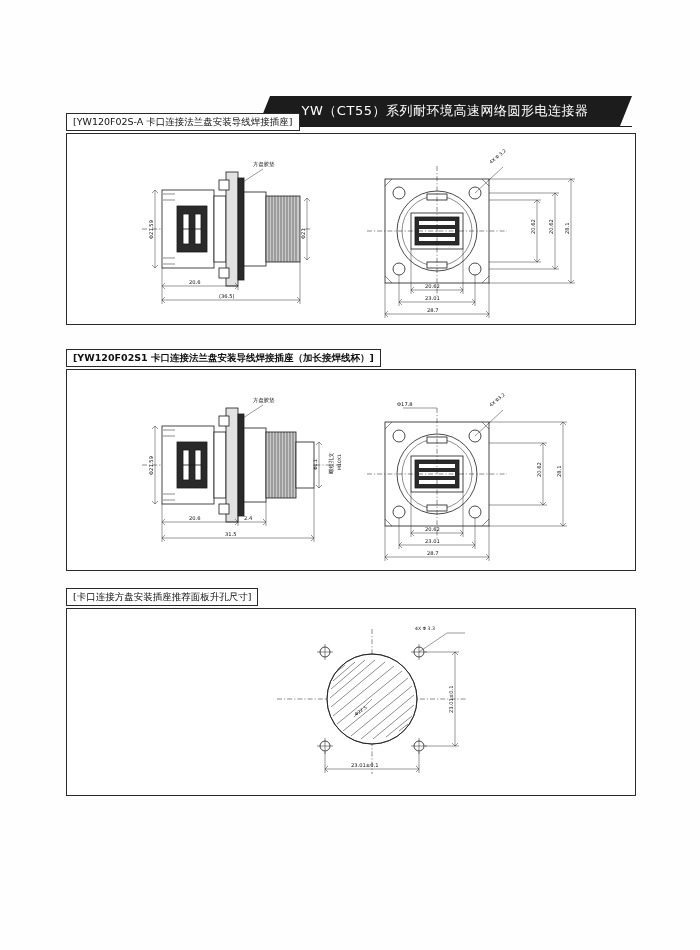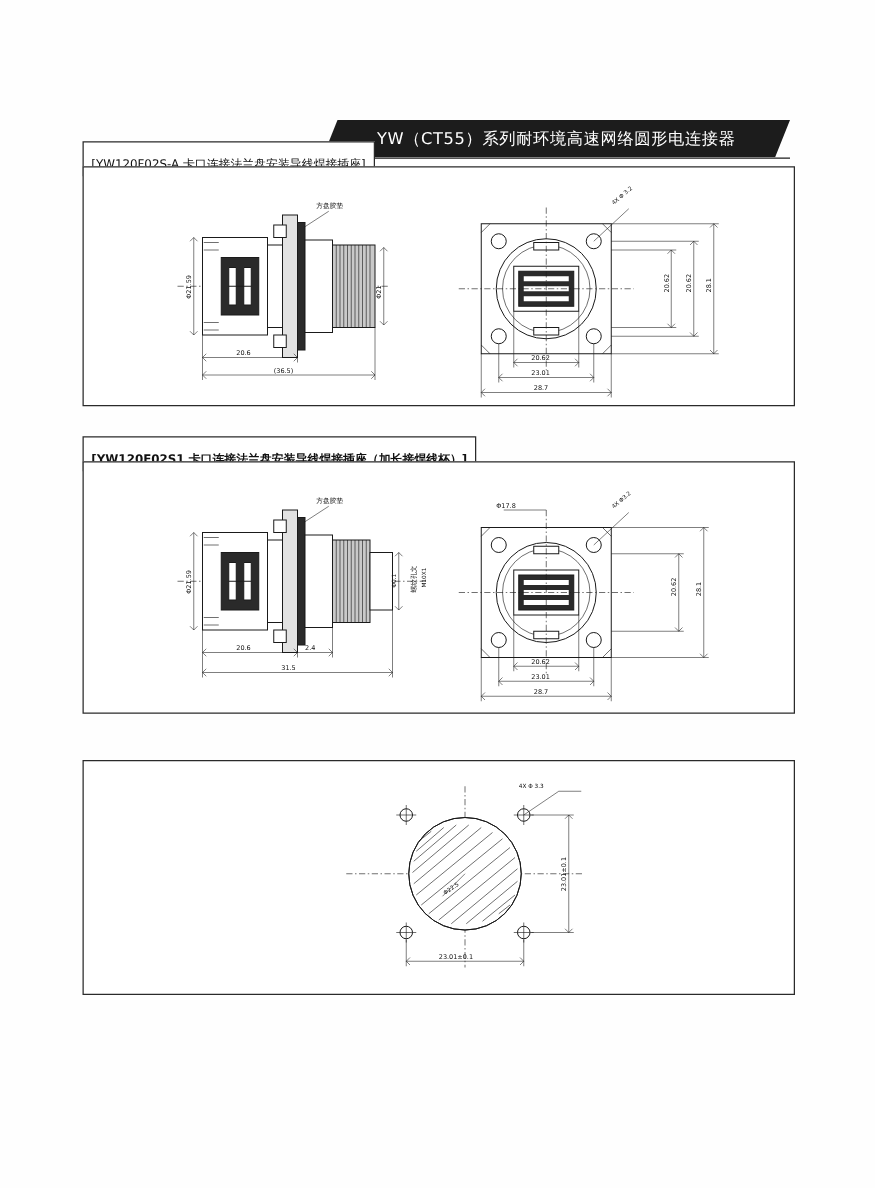--- a/index.html
+++ b/index.html
@@ -61,21 +61,21 @@
     background: #1c1c1c;
   }
 
   
   .caption {
     position: absolute;
     border: 1px solid #2a2a2a;
     background: #ffffff;
     font-size: 9.5px;
     font-family: "DejaVu Sans", "Liberation Sans", sans-serif;
-    padding: 13px 6px 3px 6px;
+    padding: 3px 6px 3px 6px;
     white-space: nowrap;
     line-height: 1.1;
     color: #111;
   }
 
   
   .figbox {
     position: absolute;
     border: 1px solid #2a2a2a;
     background: #ffffff;
@@ -400,20 +400,21 @@
         <line x1="408" y1="148" x2="408" y2="179"></line>
         <line x1="318" y1="156" x2="318" y2="191"></line>
         <line x1="422" y1="156" x2="422" y2="191"></line>
       </g>
       <text class="txt" x="358" y="161">20.62</text>
       <text class="txt" x="358" y="173">23.01</text>
       <text class="txt" x="360" y="185">28.7</text>
     </svg>
   </div>
 
+  <div class="caption" style="left:66px; top:588px;">[卡口连接方盘安装插座推荐面板升孔尺寸]</div>
 
   <div class="figbox" style="left:66px; top:608px; width:568px; height:186px;">
     <svg width="566" height="184" viewBox="0 0 566 184">
 
       <line class="ln-dash" x1="210" y1="90" x2="400" y2="90"></line>
       <line class="ln-dash" x1="305" y1="20" x2="305" y2="165"></line>
 
       <circle class="ln fill-white" cx="305" cy="90" r="45"></circle>
       <g class="ln-thin">
         <line x1="268" y1="64" x2="278" y2="56"></line>

